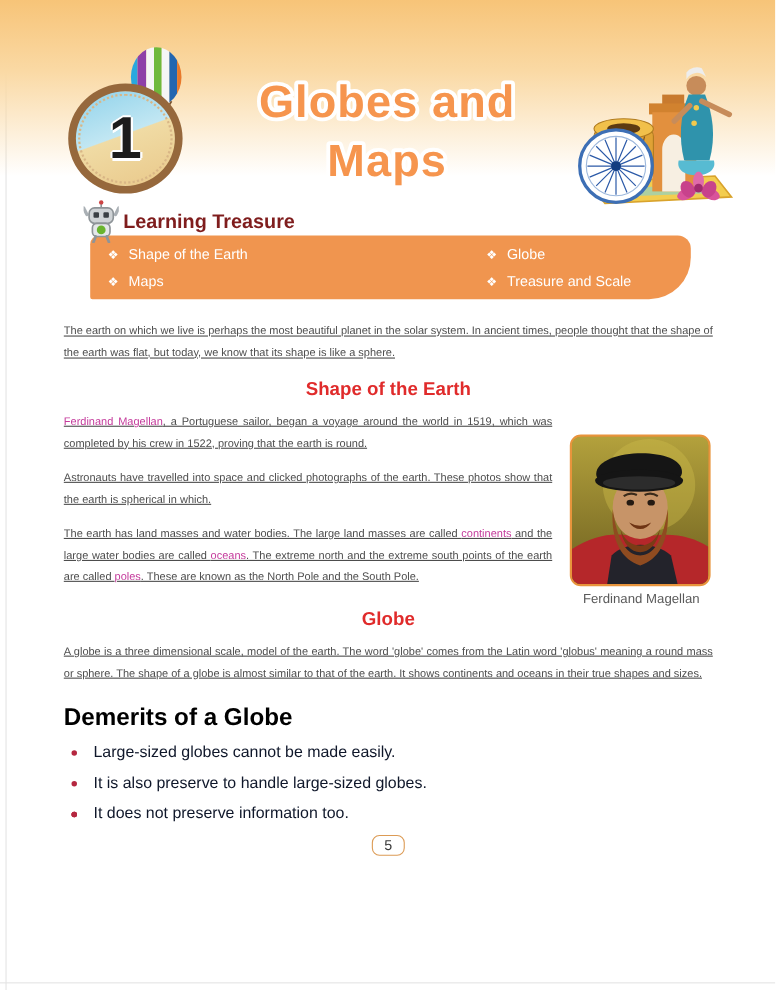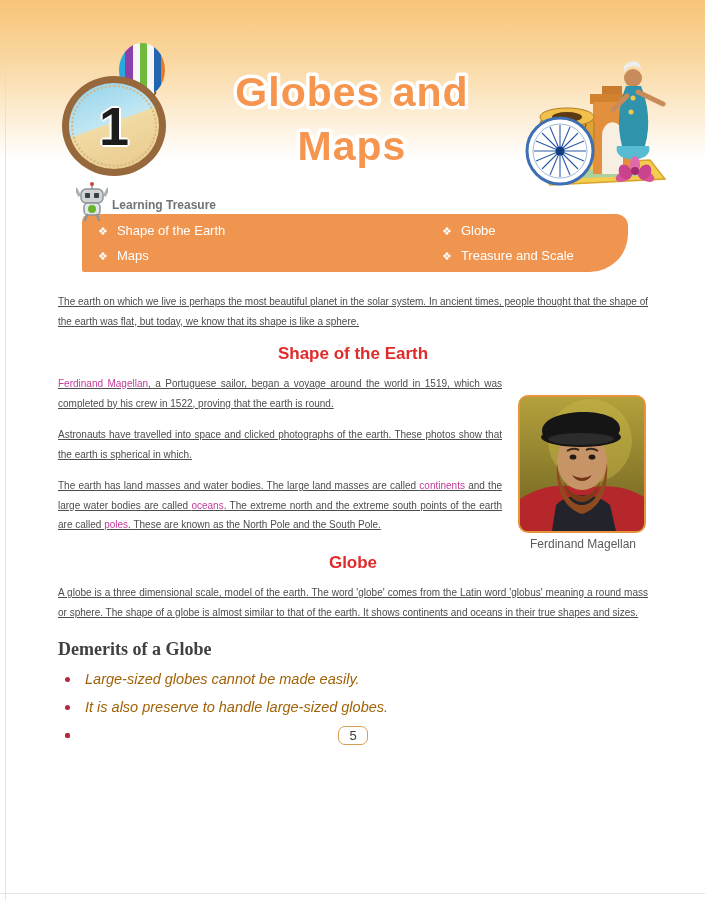--- a/index.html
+++ b/index.html
@@ -39,56 +39,56 @@
   .title-svg { position: absolute; left: 200px; top: 62px; }
   .title-text {
     font-family: "Liberation Sans", sans-serif; font-weight: bold; font-size: 41px;
     fill: #f6954e; stroke: #ffffff; stroke-width: 7px;
     paint-order: stroke; stroke-linejoin: round; letter-spacing: 1px;
   }
   .collage { position: absolute; left: 514px; top: 52px; }
 
   
   .lt-row { display: flex; align-items: flex-end; margin-left: 76px; height: 32px; position: relative; z-index: 2; }
-  .lt-label { color: #737373; font-weight: bold; font-size: 12px; margin: 0 0 2px 4px; }
+  .lt-label { color: #7f1d1d; font-weight: bold; font-size: 18px; margin: 0 0 2px 4px; }
   .robot { margin-bottom: -7px; }
   .topics-box {
     margin-left: 82px; width: 546px; min-height: 58px;
     background: #f0954f;
     border-radius: 8px 12px 38px 2px;
     padding: 9px 10px 9px 16px;
     display: grid; grid-template-columns: 336px auto; column-gap: 8px;
   }
   .topics-col { display: flex; flex-direction: column; justify-content: space-between; gap: 5px; }
   .topic-item { display: flex; align-items: baseline; gap: 9px; color: #fff; font-size: 13px; }
   .topic-diamond { font-size: 11px; line-height: 1; }
 
   
   .content { padding: 20px 57px 0 58px; color: #4d4d4d; }
   .content p { font-size: 10px; line-height: 19.5px; text-align: justify; text-decoration: underline; }
   .kw-magenta { color: #c43a9b; }
   .h-red {
     text-align: center; color: #e02b2b; font-size: 17px; font-weight: bold;
     margin: 13px 0 10px;
   }
-  .h-blue { color: #404040; font-size: 18px; font-weight: bold; margin: 17px 0 10px; font-family: Liberation Serif, serif; }
+  .h-blue { color: #000000; font-size: 22px; font-weight: bold; margin: 17px 0 10px; }
   .float-wrap { overflow: visible; }
   .magellan-figure { float: right; width: 130px; margin: 21px 0 2px 16px; text-align: center; }
   .portrait-frame {
     width: 128px; height: 138px; border: 2px solid #e8943c; border-radius: 10px;
     overflow: hidden; background: #a89434;
   }
   .magellan-caption { font-size: 12px; color: #5a5a5a; margin-top: 4px; }
   .mb12 { margin-bottom: 12px; }
   .clear { clear: both; }
 
   .demerits { list-style: none; margin-top: 2px; }
   .demerits li {
     position: relative; padding-left: 27px; font-size: 14.5px; line-height: 19px;
-    margin-bottom: 9px; color: #a16207; font-style: italic;
+    margin-bottom: 9px; color: #0f172a;
   }
   .bullet-dot {
     position: absolute; left: 7px; top: 7px; width: 5px; height: 5px;
     border-radius: 50%; background: #b52740;
   }
 
   
   .footer { text-align: center; margin-top: 8px; }
   .page-number-badge {
     display: inline-block; border: 1px solid #dc9b55; border-radius: 7px;
@@ -270,20 +270,21 @@
 
     <div class="h-red clear">Globe</div>
     <p>A globe is a three dimensional scale, model of the earth. The word 'globe' comes from the Latin word 'globus' meaning a round mass or sphere. The shape of a globe is almost similar to that of the earth. It shows continents and oceans in their true shapes and sizes.</p>
 
     <div class="h-blue">Demerits of a Globe</div>
     <ul class="demerits">
       <li><span class="bullet-dot"></span><span>Large-sized globes cannot be made easily.</span></li>
       <li><span class="bullet-dot"></span><span>It is also preserve to handle large-sized globes.</span></li>
       <li><span class="bullet-dot"></span></li>
       <li><span class="bullet-dot"></span></li>
+      <li><span class="bullet-dot"></span><span>It does not preserve information too.</span></li>
     </ul>
 
     <div class="footer">
       <span class="page-number-badge">5</span>
       
     </div>
   </div>
 </div>
 
 </body></html>

